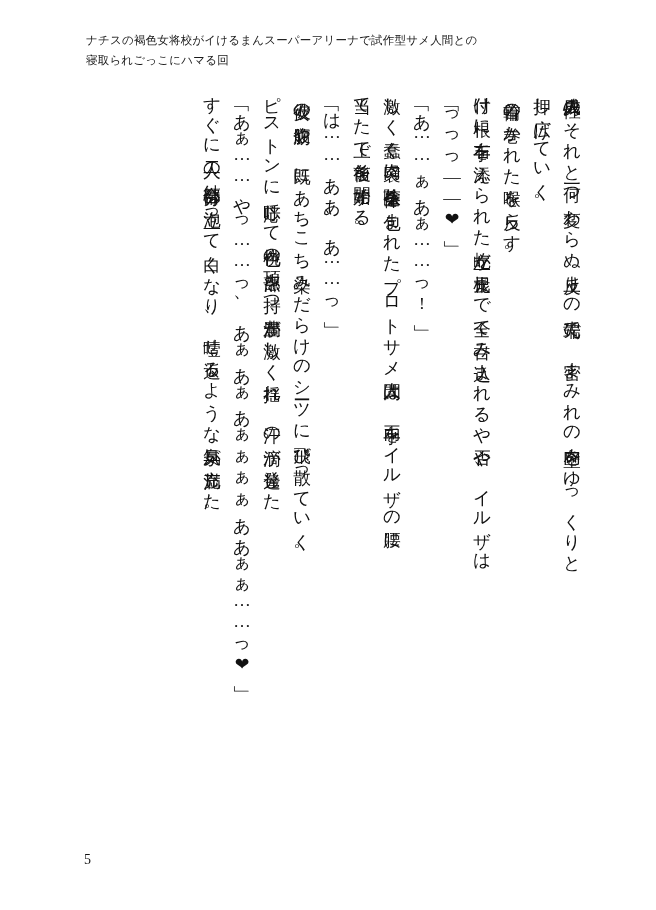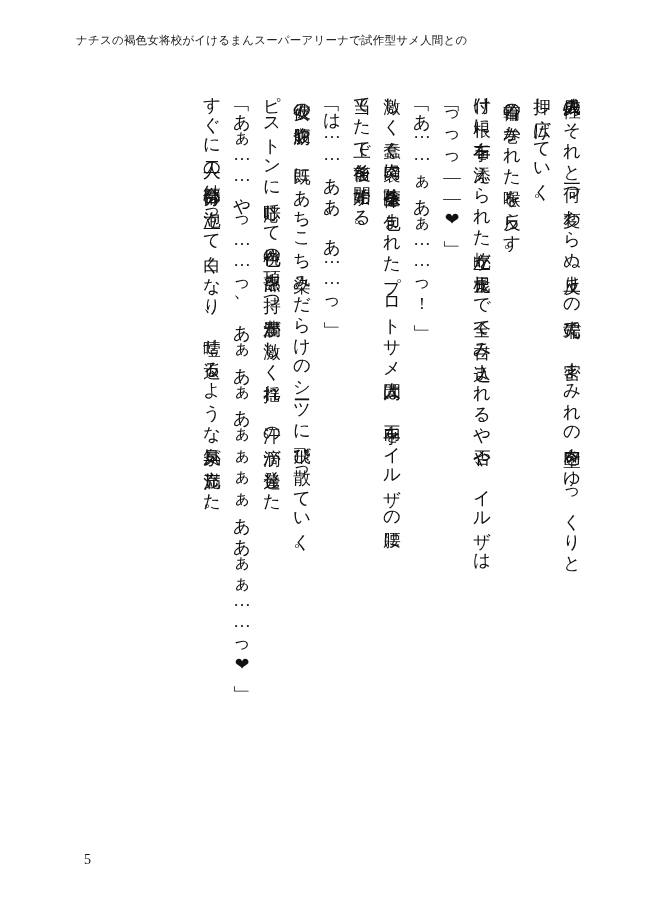--- a/index.html
+++ b/index.html
@@ -16,21 +16,21 @@
     width: 656px;
     height: 910px;
     background: #ffffff;
     overflow: hidden;
   }
 
   
   .header {
     position: absolute;
     top: 30px;
-    left: 76px;
+    left: 86px;
     width: 440px;
     font-size: 11.5px;
     line-height: 1.75;
     color: #1a1a1a;
     letter-spacing: 0.2px;
   }
   .header .line {
     display: block;
     white-space: nowrap;
   }
@@ -73,20 +73,21 @@
     font-family: "Liberation Serif", "DejaVu Serif", serif;
   }
 </style>
 </head>
 <body>
 
 <div id="page">
 
   <div class="header">
     <span class="line">ナチスの褐色女将校がイけるまんスーパーアリーナで試作型サメ人間との</span>
+    <span class="line">寝取られごっこにハマる回</span>
   </div>
 
   <div class="body-block">
     <div class="col">成人男性のそれと何一つ変わらぬ上反りの先端で、密まみれの肉壁をゆっくりと</div>
     <div class="col">押し広げていく。</div>
     <div class="col indent-2">首輪の巻かれた喉を反らす。</div>
     <div class="col">付け根に右手を添えられた屹立が根元まで全て呑み込まれるや否や、イルザは</div>
     <div class="col indent-1">「っっっ――❤」</div>
     <div class="col indent-1">「あ……ぁあぁ……っ!」</div>
     <div class="col">激しく蠢く肉襞に陰茎全体を包まれたプロトサメ人間は、両手をイルザの腰に</div>

